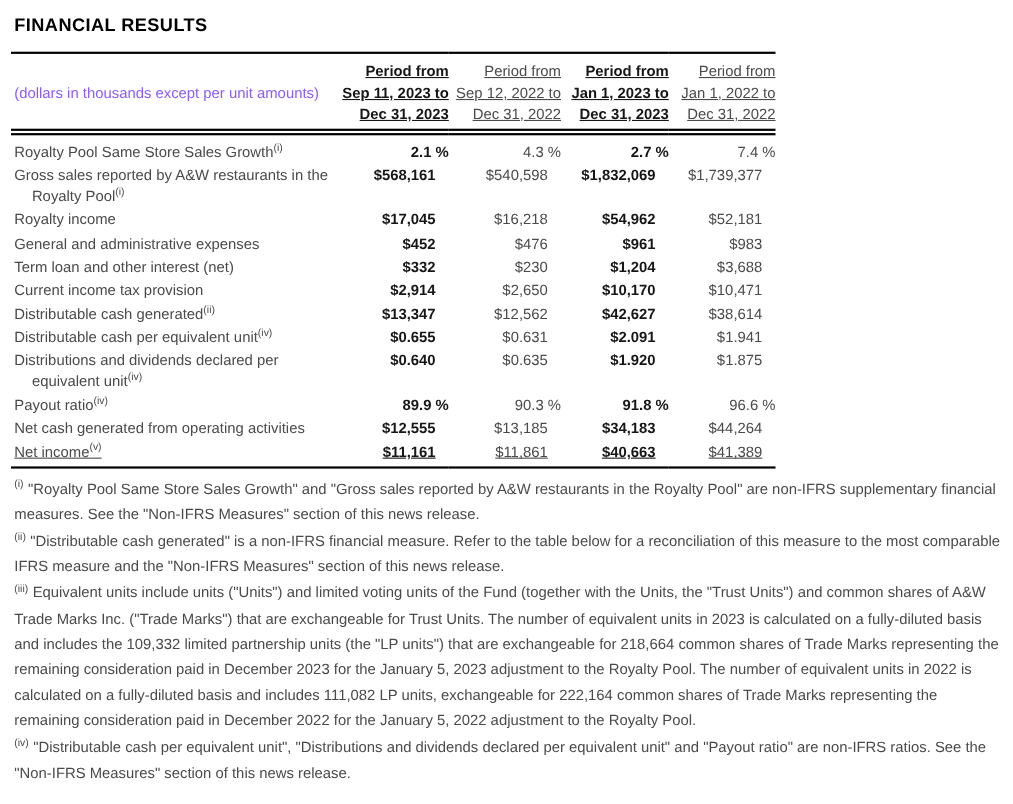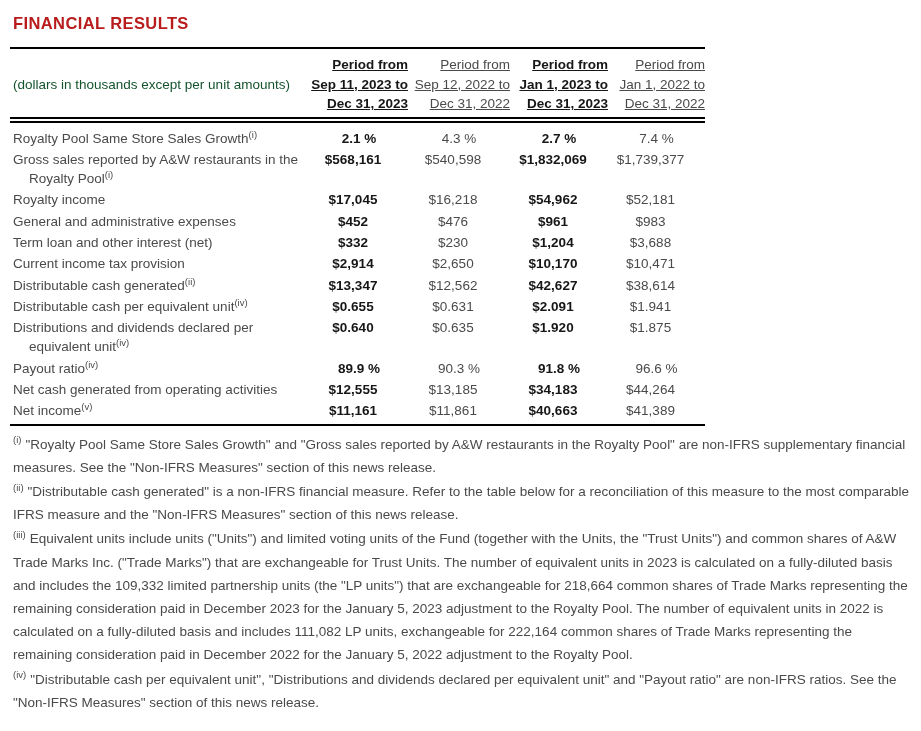--- a/index.html
+++ b/index.html
@@ -13,21 +13,21 @@
     color: #4a4a4b;
   }
   .page {
     padding: 12px 10px 0 10px;
     width: 901px;
   }
   .page-title {
     font-size: 16.5px;
     font-weight: bold;
     letter-spacing: 0.4px;
-    color: #b91c1c;
+    color: #000000;
     margin: 2px 0 14px 3px;
   }
   table.fin {
     border-collapse: collapse;
     table-layout: fixed;
     width: 695px;
     border-top: 2px solid #000;
     font-size: 13.5px;
   }
   col.c-label { width: 300px; }
@@ -38,41 +38,41 @@
 
   thead th {
     border-bottom: 6px double #000;
     font-weight: normal;
     padding: 6px 0 3px 0;
     vertical-align: middle;
   }
   th.corner {
     text-align: left;
     padding-left: 3px;
-    color: #14532d;
+    color: #8b5cf6;
   }
   th.col-head { text-align: right; text-decoration: underline; }
   th.col-head div { line-height: 19.5px; }
   th.col-head.bold-col { font-weight: bold; color: #161616; }
 
   tbody td {
     vertical-align: top;
     padding: 2px 0 0 0;
     line-height: 19.3px;
   }
   tbody tr:first-child td { padding-top: 6px; }
-  tbody tr:last-child td { padding-bottom: 3px; }
+  tbody tr:last-child td { padding-bottom: 3px; text-decoration: underline; }
   tbody { border-bottom: 2px solid #000; }
 
   td.row-label {
     text-align: left;
     padding-left: 19px;
     text-indent: -16px;
   }
-  td.val { text-align: center; padding-right: 12px; }
+  td.val { text-align: right; padding-right: 12px; }
   td.val.pct { padding-right: 0; }
   td.val.bold-col { font-weight: bold; color: #161616; }
 
   sup.fnref {
     font-size: 9.5px;
     vertical-align: super;
     line-height: 0;
   }
 
   .footnotes {

